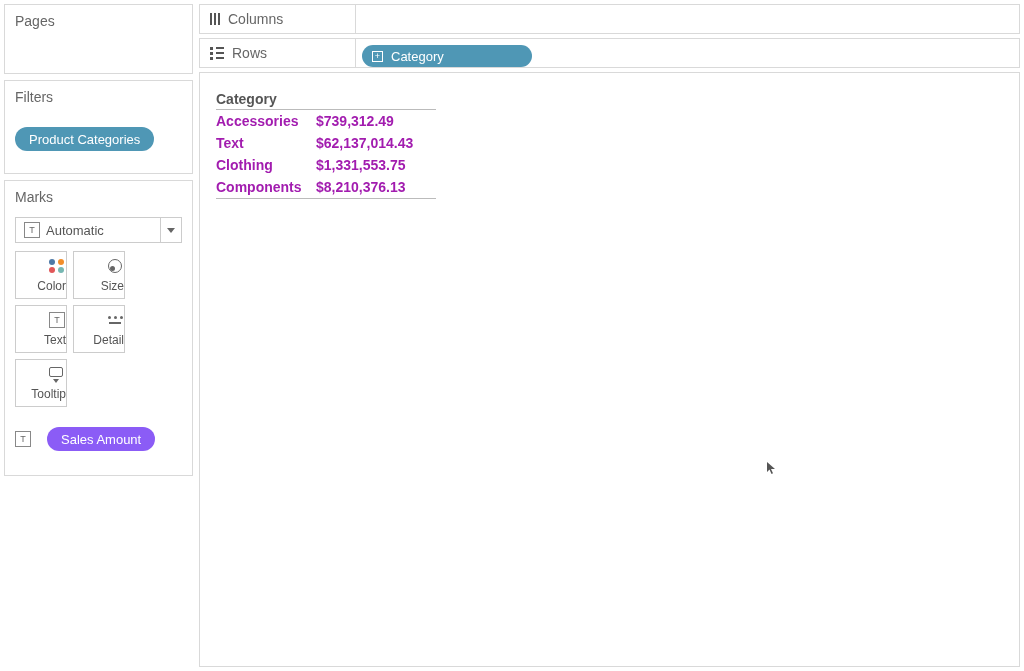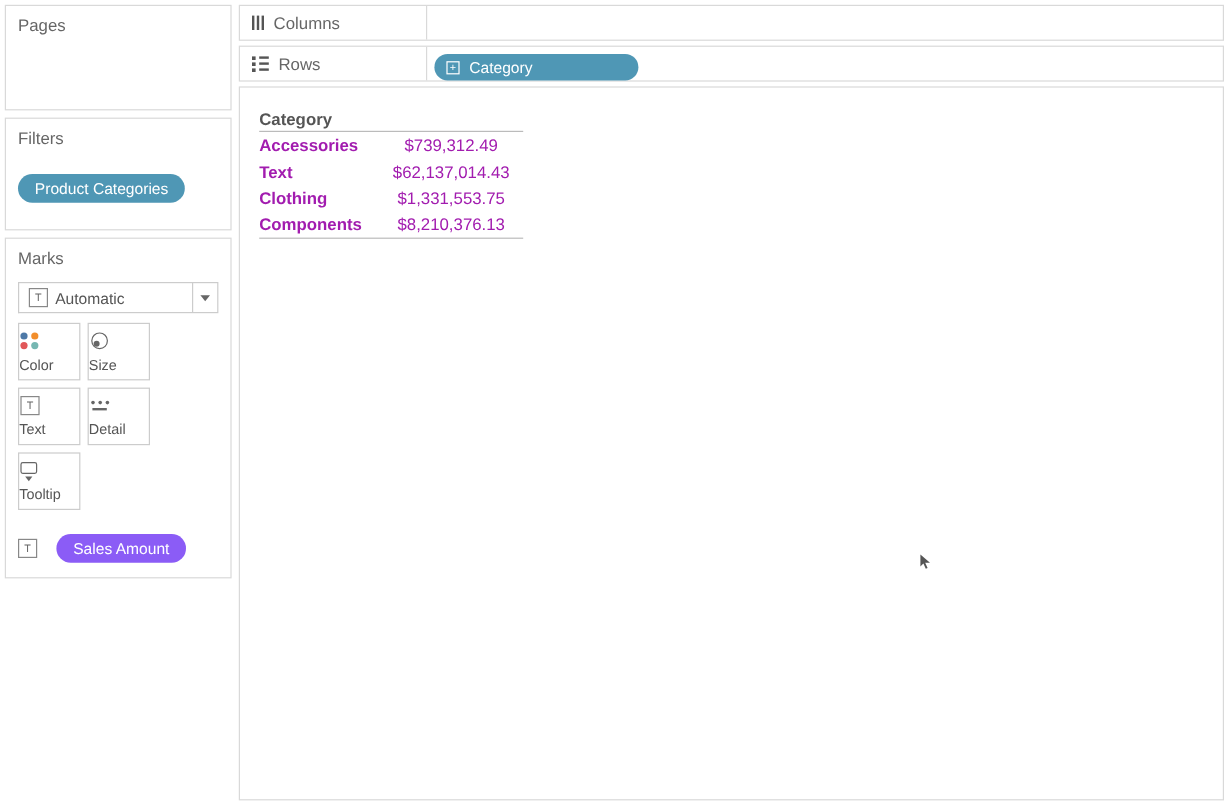--- a/index.html
+++ b/index.html
@@ -33,38 +33,38 @@
   }
   .panel {
     border: 1px solid #d9d9d9;
     background: #fff;
   }
   .panel-title {
     padding: 8px 10px 6px 10px;
     color: #666;
     font-size: 14px;
   }
-  .pages-panel { height: 88px; }
+  .pages-panel { height: 70px; }
   .filters-panel { padding-bottom: 10px; }
   .filters-panel .panel-title { padding-bottom: 10px; }
   .pill {
     display: inline-flex;
     align-items: center;
     background: #4f97b5;
     color: #fff;
     border-radius: 14px;
     padding: 4px 14px;
     margin: 12px 10px;
     font-size: 13px;
     height: 24px;
   }
   .pill-green {
     background: #8b5cf6;
   }
-  .marks-panel { }
+  .marks-panel { padding-bottom: 12px; }
   .marks-select {
     margin: 6px 10px 8px 10px;
     display: flex;
   }
   .marks-select-main {
     flex: 1;
     border: 1px solid #ccc;
     border-right: none;
     height: 26px;
     display: flex;
@@ -92,21 +92,21 @@
     flex-wrap: wrap;
     gap: 6px;
     padding: 0 10px;
   }
   .mark-btn {
     width: 52px;
     height: 48px;
     border: 1px solid #ccc;
     display: flex;
     flex-direction: column;
-    align-items: flex-start;
+    align-items: flex-end;
     justify-content: center;
     gap: 4px;
     font-size: 12px;
     color: #555;
     cursor: pointer;
   }
   .mark-btn .ic {
     height: 18px;
     width: 18px;
     display: flex;
@@ -191,22 +191,22 @@
     font-size: 14px;
     color: #a21caf;
     padding: 3px 0;
   }
   .viz-row .cat {
     width: 100px;
     font-weight: 600;
   }
   .viz-row .val {
     flex: 1;
-    text-align: center;
-    font-weight: 400;
+    text-align: left;
+    font-weight: 700;
   }
   .viz-bottom-border {
     border-bottom: 1px solid #bbb;
   }
   
   .icon-columns { display: flex; gap: 2px; }
   .icon-columns span { width: 2px; height: 12px; background: #555; display:inline-block; }
   .icon-rows { display: flex; flex-direction: column; gap: 2px; }
   .icon-rows .r { display: flex; gap: 3px; align-items: center; }
   .icon-rows .dot { width: 3px; height: 3px; background: #555; }

